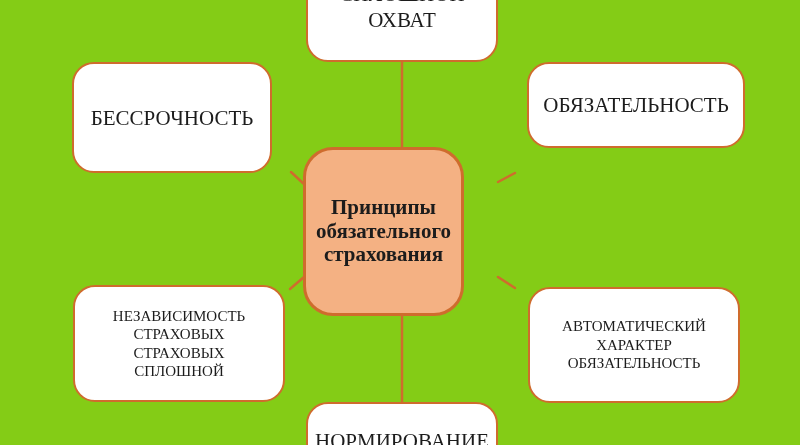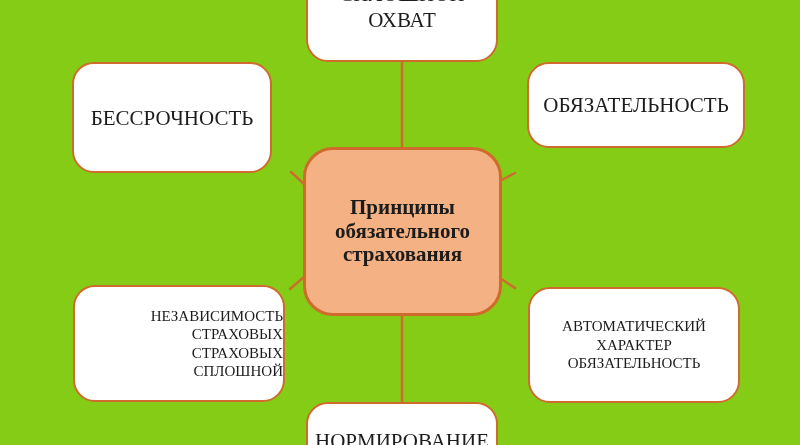--- a/index.html
+++ b/index.html
@@ -29,26 +29,26 @@
     justify-content: center;
     text-align: center;
     box-sizing: border-box;
   }
   .node .line { white-space: nowrap; }
   .node--big { font-size: 21px; line-height: 26px; }
   .node--small { font-size: 15px; line-height: 18.5px; }
   .node--top    { left: 306px; top: -48px; width: 192px; height: 110px; }
   .node--lefttop  { left: 72px;  top: 62px;  width: 200px; height: 111px; }
   .node--righttop { left: 527px; top: 62px;  width: 218px; height: 86px; }
-  .node--leftbottom  { left: 73px;  top: 285px; width: 212px; height: 117px; align-items: flex-end; }
+  .node--leftbottom  { left: 73px;  top: 285px; width: 212px; height: 117px; }
   .node--rightbottom { left: 528px; top: 287px; width: 212px; height: 116px; text-align: center; }
   .node--bottom { left: 306px; top: 402px; width: 192px; height: 110px;
                   justify-content: flex-start; padding-top: 24px; }
   .node--center {
-    left: 303px; top: 147px; width: 199px; height: 169px;
+    left: 303px; top: 147px; width: 161px; height: 169px;
     background: #F4B183;
     border-width: 3.5px;
     border-radius: 30px;
     font-weight: bold;
     font-size: 21px;
     line-height: 23.5px;
     font-family: Liberation Serif, serif;
   }
 </style>
 </head>

